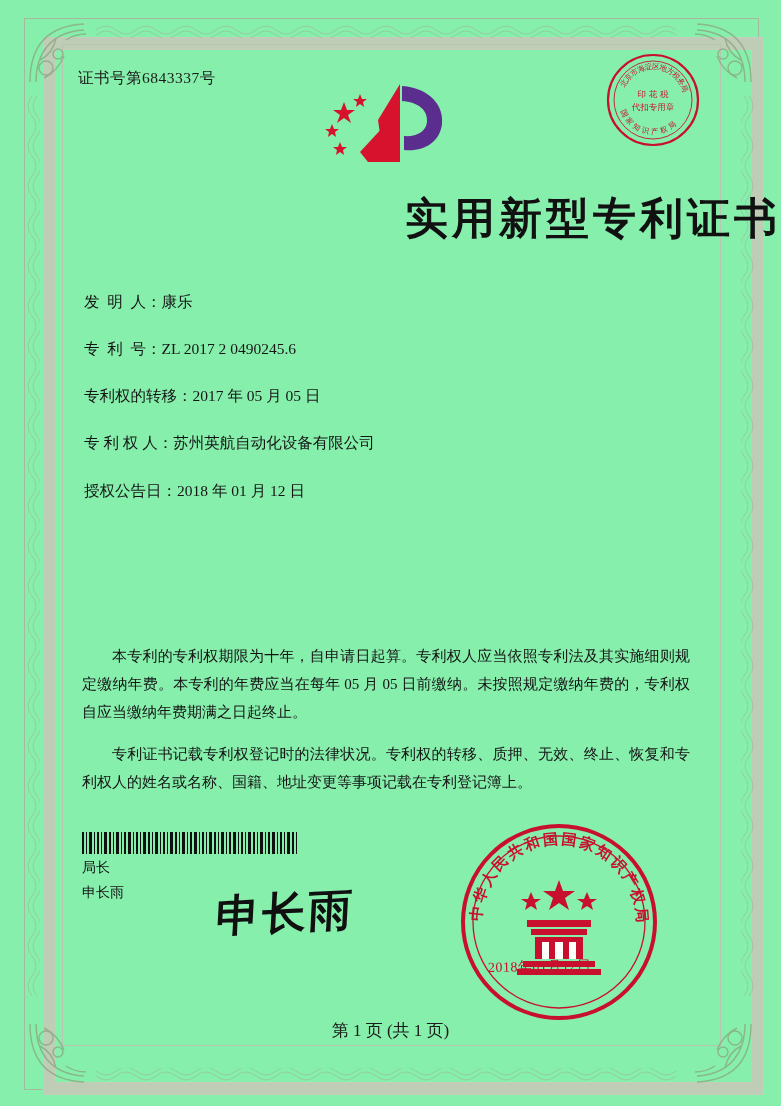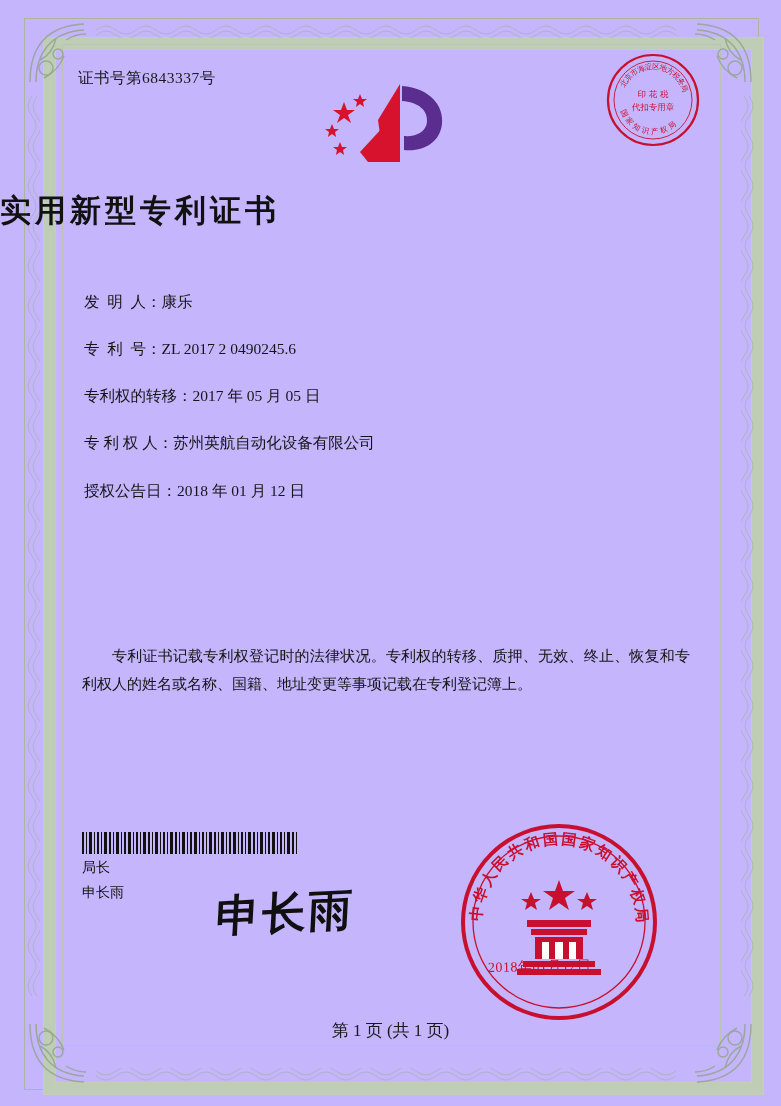--- a/index.html
+++ b/index.html
@@ -7,21 +7,21 @@
     padding: 0;
     background: #ffffff;
   }
   body {
     font-family: "Liberation Serif", "DejaVu Serif", serif;
   }
   .page {
     position: relative;
     width: 781px;
     height: 1106px;
-    background: #c4b5fd;
+    background: #86efac;
     overflow: hidden;
   }
 
   
   .border-outer {
     position: absolute;
     left: 24px; top: 18px;
     width: 733px; height: 1070px;
     border: 1px solid #a8b79f;
   }
@@ -79,22 +79,22 @@
 
   .seal-stamp {
     position: absolute;
     right: 80px; top: 52px;
     width: 96px; height: 96px;
   }
 
   .title {
     position: absolute;
     left: 0; right: 0; top: 190px;
-    text-align: left;
-    font-size: 31px;
+    text-align: right;
+    font-size: 43px;
     font-weight: bold;
     letter-spacing: 4px;
     color: #111;
     font-family: "DejaVu Serif", "Liberation Serif", serif;
   }
 
   .fields {
     position: absolute;
     left: 84px; top: 292px;
     width: 600px;
@@ -313,20 +313,21 @@
     </div>
     <div class="field-row">
       <span class="field-label">专 利 权 人：</span><span class="field-value">苏州英航自动化设备有限公司</span>
     </div>
     <div class="field-row">
       <span class="field-label">授权公告日：</span><span class="field-value">2018 年 01 月 12 日</span>
     </div>
   </div>
 
   <div class="paragraphs">
+    <p class="para">本专利的专利权期限为十年，自申请日起算。专利权人应当依照专利法及其实施细则规定缴纳年费。本专利的年费应当在每年 05 月 05 日前缴纳。未按照规定缴纳年费的，专利权自应当缴纳年费期满之日起终止。</p>
     <p class="para">专利证书记载专利权登记时的法律状况。专利权的转移、质押、无效、终止、恢复和专利权人的姓名或名称、国籍、地址变更等事项记载在专利登记簿上。</p>
   </div>
 
   <svg class="barcode" viewBox="0 0 218 22" preserveAspectRatio="none">
     <g fill="#111">
       <rect x="0" y="0" width="2" height="22"></rect>
         <rect x="4" y="0" width="1" height="22"></rect>
       <rect x="7" y="0" width="3" height="22"></rect>
         <rect x="12" y="0" width="1" height="22"></rect>
       <rect x="15" y="0" width="2" height="22"></rect>

